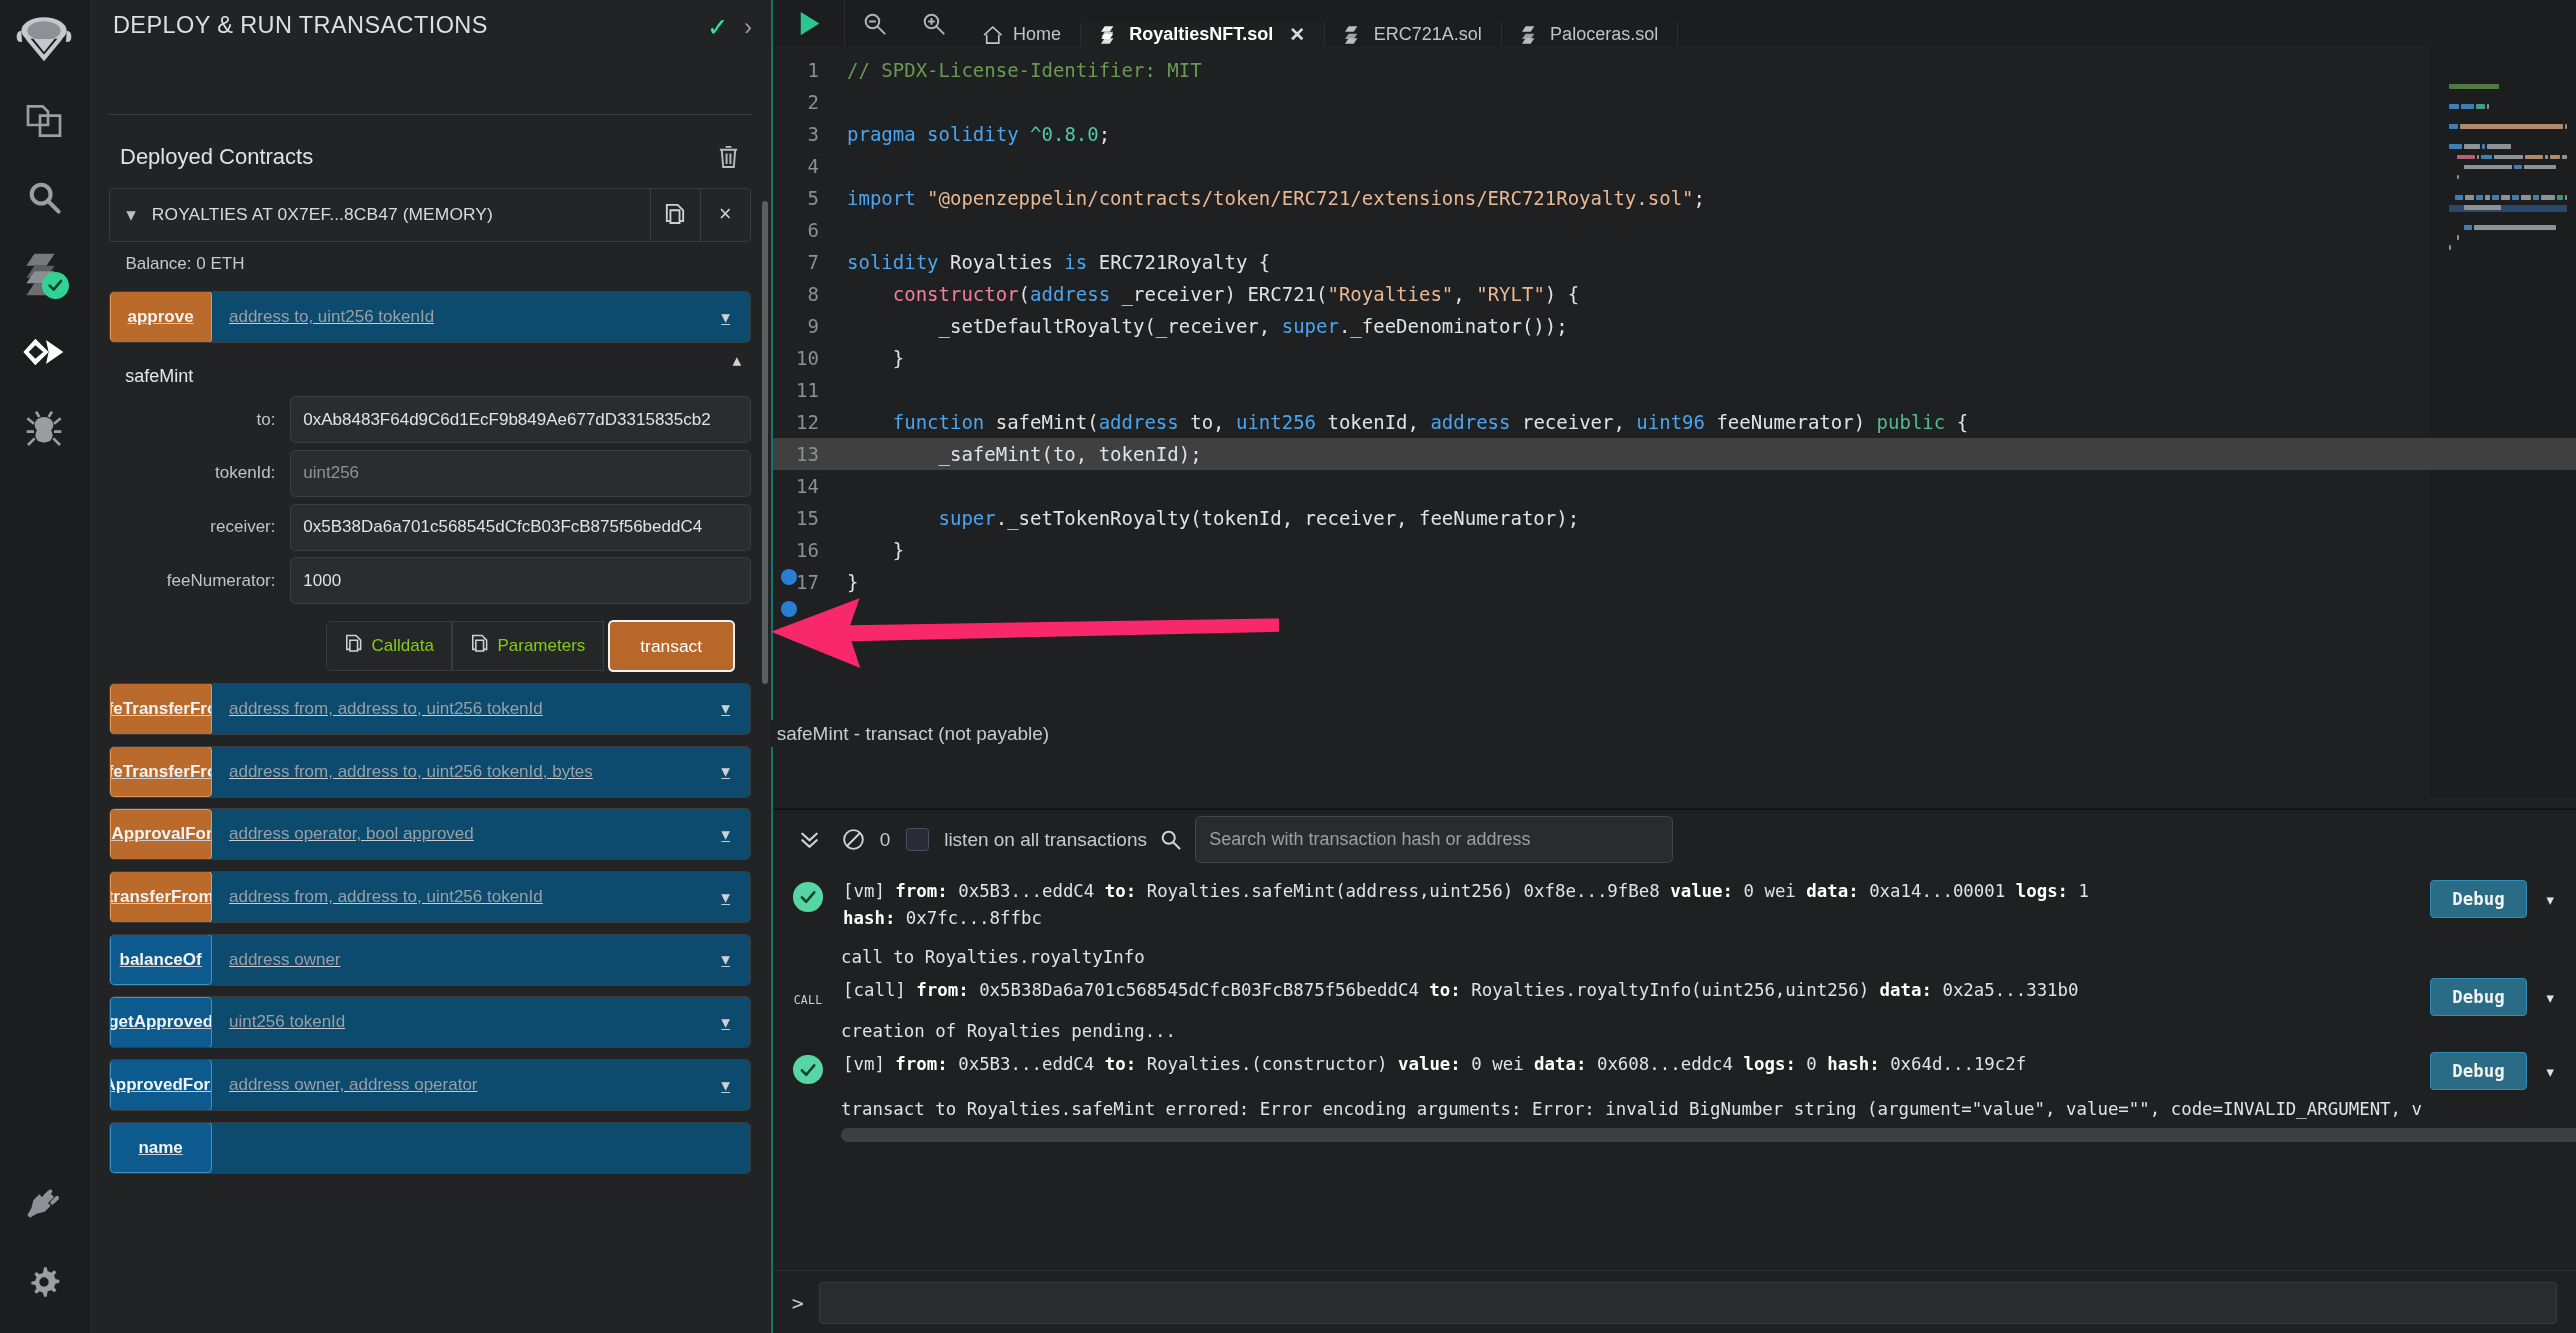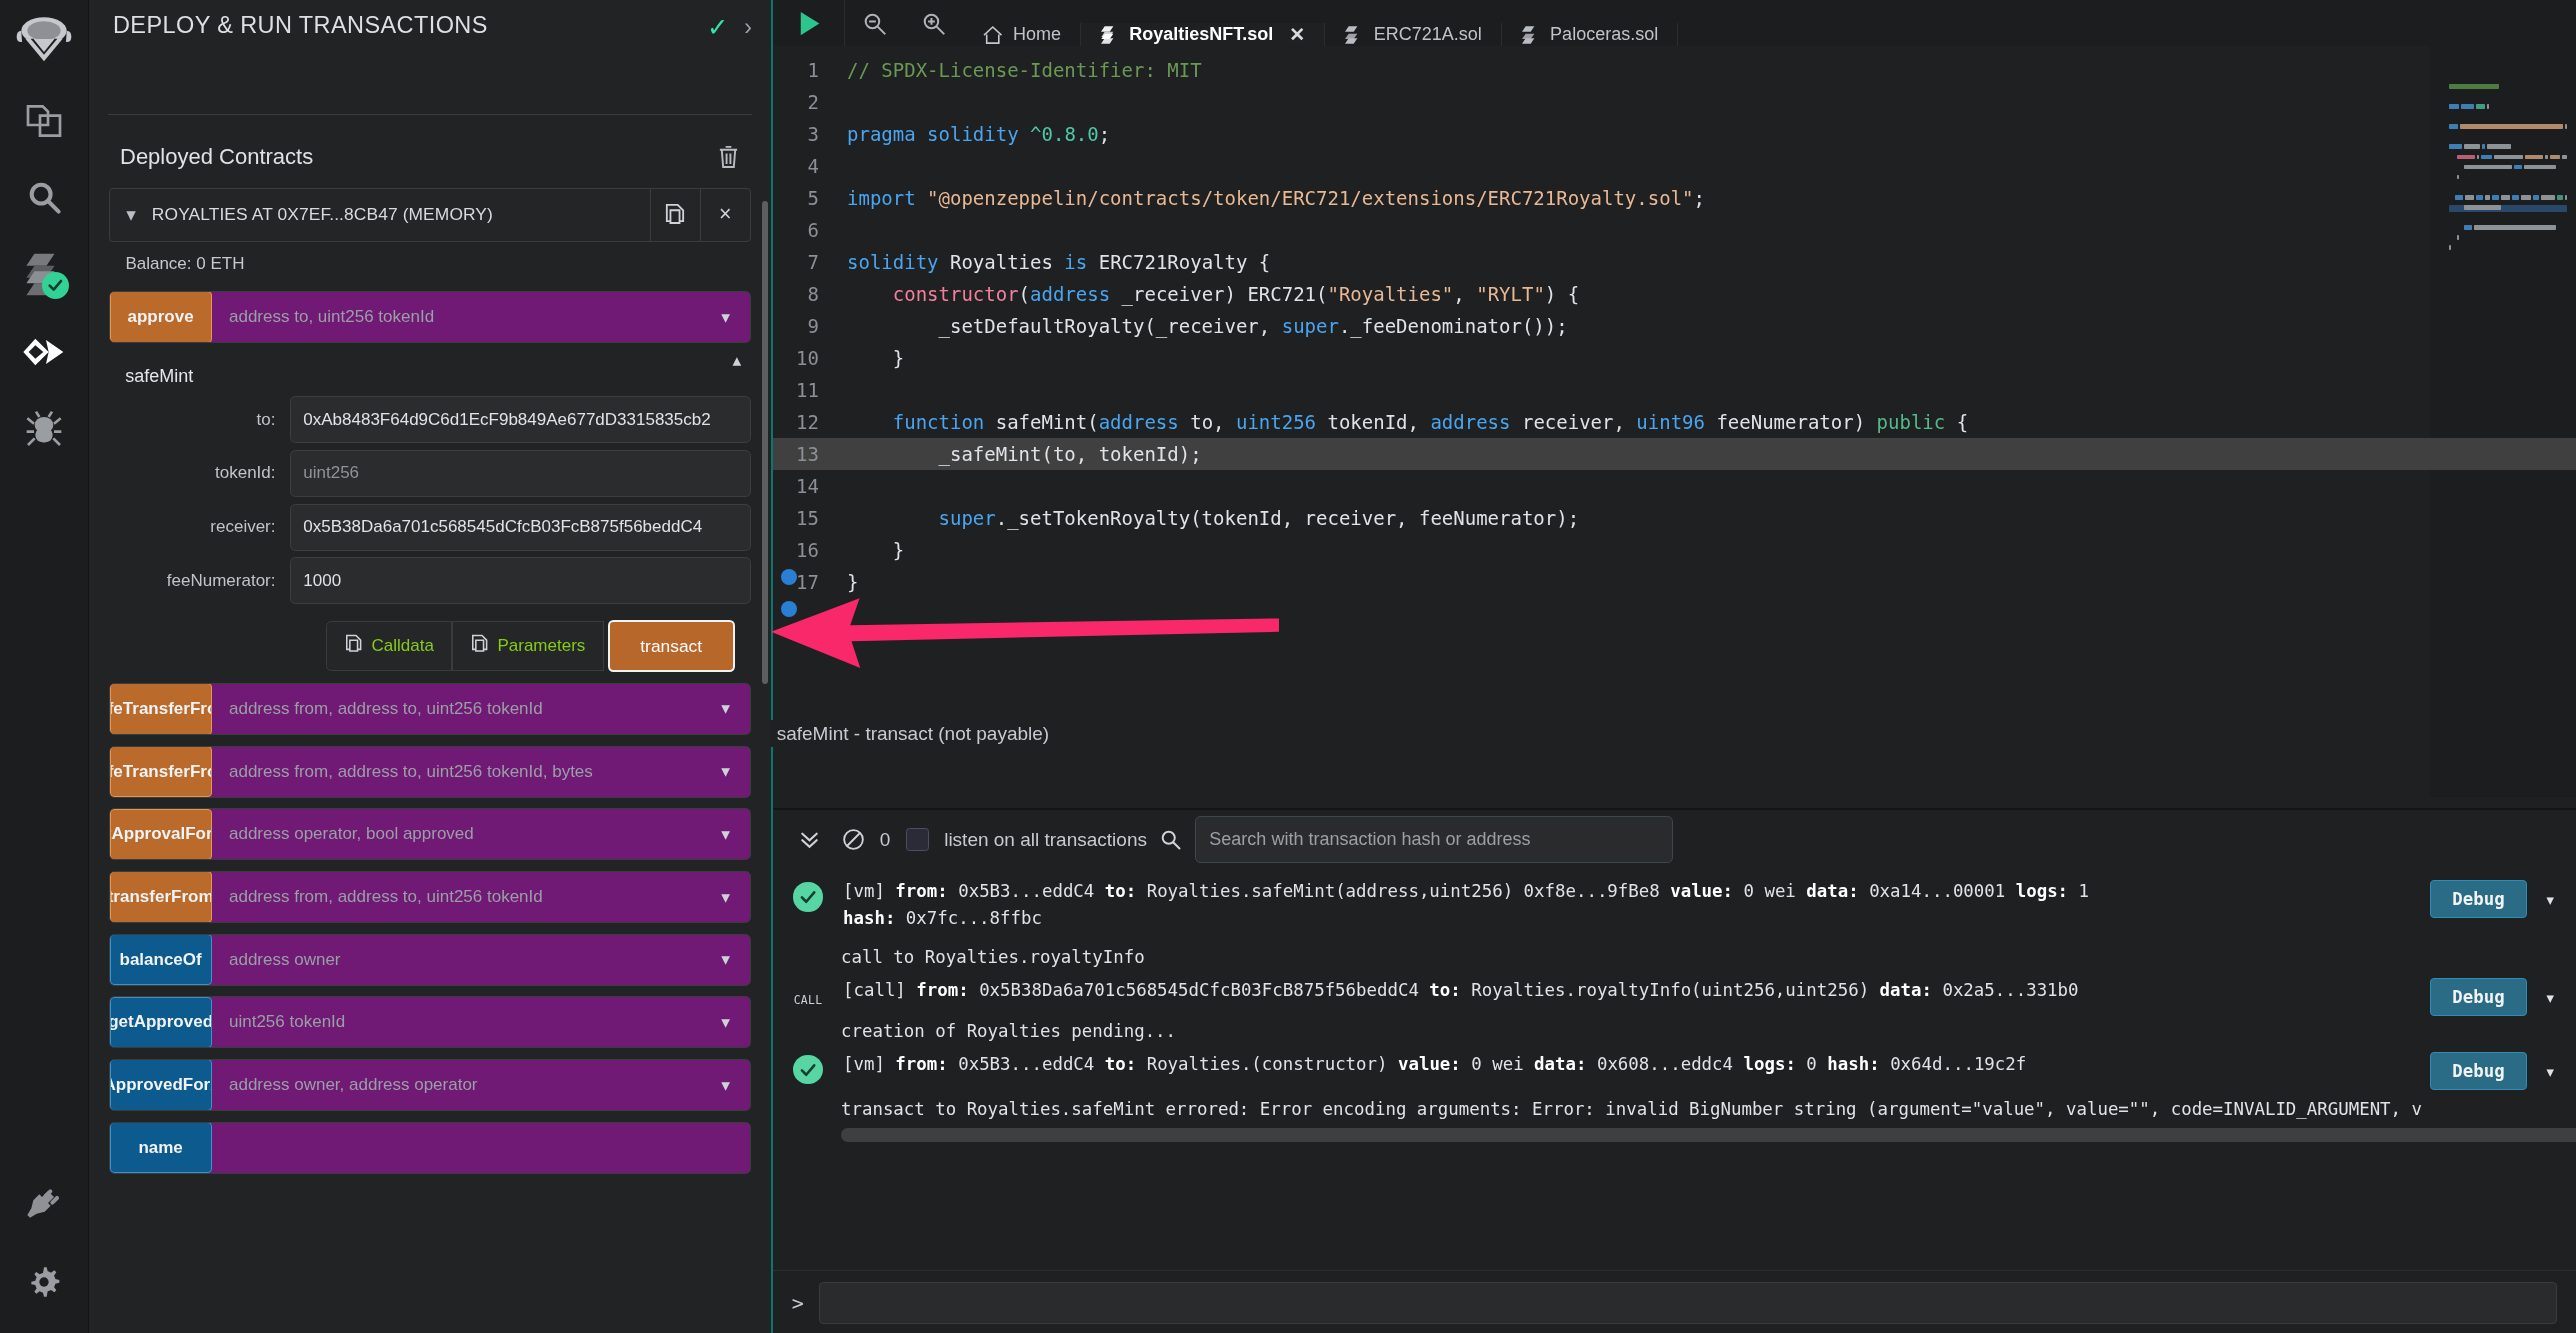--- a/index.html
+++ b/index.html
@@ -66,21 +66,21 @@
     width:50px; display:flex; align-items:center; justify-content:center;
     border-left:0.7px solid #3b3c3d; cursor:pointer;
   }
   .copy-ic { width:20px; height:23px; }
   .x-ic { font-size:21.5px; color:#cfd3d8; }
   .balance { font-size:17px; color:#c4c9ce; padding:0 0 17.4px 17.4px; }
 
   
   .fn-row {
     display:flex; align-items:stretch; margin:0 1.3px 10.7px 1.3px;
-    border:0.7px solid #3b3c3d; border-radius:5.4px; background:#701a75; height:52px; overflow:hidden;
+    border:0.7px solid #3b3c3d; border-radius:5.4px; background:#0c4a6e; height:52px; overflow:hidden;text-decoration:underline;
   }
   .fn-btn {
     flex:0 0 102px; display:flex; align-items:center; justify-content:center;
     font-size:17px; font-weight:700; color:#f2f3f4; cursor:pointer;
     border-radius:4px; margin:-0.7px 0 -0.7px -0.7px; overflow:hidden; white-space:nowrap;
   }
   .fn-btn.warn { background:#ba6a2b; border:0.7px solid #e09852; }
   .fn-btn.info { background:#0c5a8e; border:0.7px solid #3f92c4; }
   .fn-args {
     flex:1 1 auto; display:flex; align-items:center; padding-left:17.4px;

